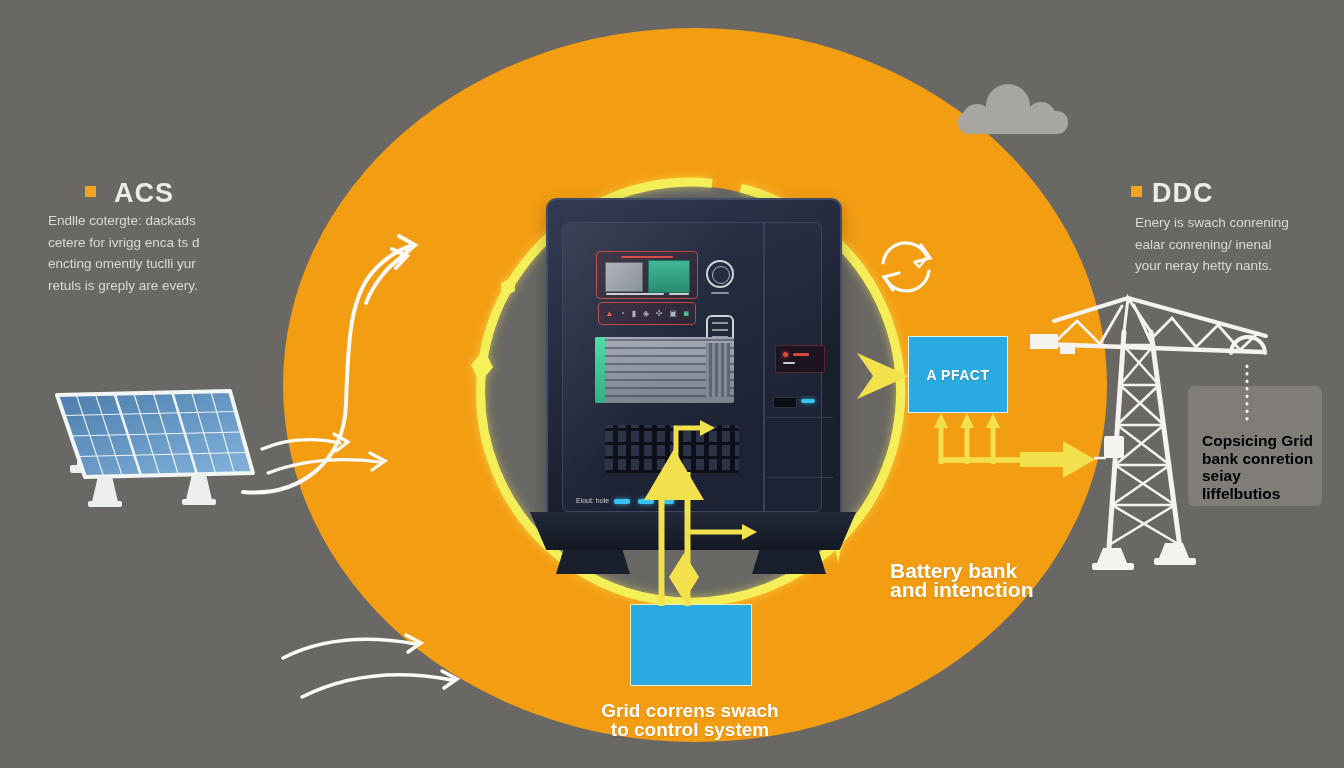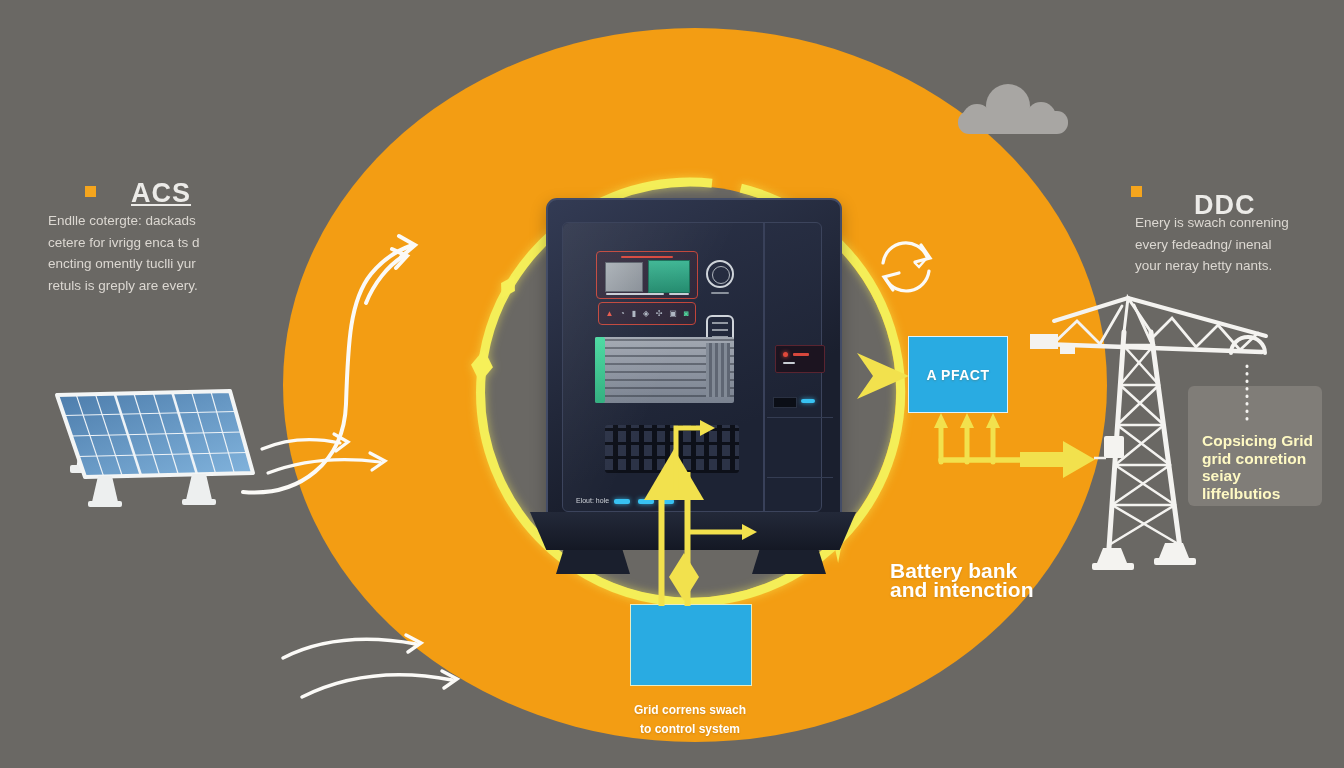--- a/index.html
+++ b/index.html
@@ -8,21 +8,21 @@
   .abs{position:absolute;}
   svg{position:absolute;left:0;top:0;pointer-events:none;}
   
   .note-title{font-size:27px;font-weight:bold;color:#ECEBE8;letter-spacing:1px;}
   .note-bullet{width:11px;height:11px;background:#F5A51D;}
   .note-body{font-size:13.5px;line-height:21.5px;color:#DCD8D2;}
   .white-label{color:#FFFFFF;font-weight:bold;text-shadow:0 1px 2px rgba(120,70,0,.25);}
   
   .cyan-box{background:#29ABE2;}
   
-  #grid-note{background:#807D78;border-radius:6px;color:#fef9c3;font-size:15.5px;
+  #grid-note{background:#807D78;border-radius:6px;color:#000000;font-size:15.5px;
              line-height:17.5px;font-weight:bold;}
   
   #cabinet{left:546px;top:198px;width:292px;height:322px;background:linear-gradient(150deg,#333b54,#1a1f2e 65%);
            border:2px solid #434c66;border-radius:11px;box-shadow:0 6px 16px rgba(0,0,0,.25);}
   #cab-inner{left:14px;top:22px;width:258px;height:288px;background:linear-gradient(160deg,#2b3248,#1d2334 70%);
              border:1.5px solid #3c445c;border-radius:6px;}
   #cab-glare{left:0;top:0;width:100%;height:100%;border-radius:6px;
              background:linear-gradient(115deg,rgba(255,255,255,.08),rgba(255,255,255,0) 45%);}
   .red-panel{border:1.5px solid #C2453A;border-radius:4px;background:rgba(120,30,35,.14);}
   .dash{background:#C8CDD4;border-radius:1px;}
@@ -36,21 +36,21 @@
   .icon-glyph{font-size:8px;line-height:1;color:#AEB6C2;}
   .foot{background:#1a1f2d;clip-path:polygon(10% 0,90% 0,100% 100%,0 100%);}
 </style>
 </head>
 <body>
 
 <div id="stage">
 
   <div id="grid-note" class="abs" style="left:1188px;top:386px;width:134px;height:120px;padding:46px 0 0 14px;box-sizing:border-box;z-index:1;">
     <div>Copsicing Grid</div>
-    <div>grid conretion</div>
+    <div>bank conretion</div>
     <div>seiay liffelbutios</div>
   </div>
 
   <svg width="1344" height="768" viewBox="0 0 1344 768" style="z-index:2;">
 
     <g>
       <ellipse cx="695" cy="385" rx="412" ry="357" fill="#F39D13"></ellipse>
     </g>
 
     <g stroke="#FBFAF7" stroke-width="3.5" fill="none" stroke-linecap="round">
@@ -255,39 +255,39 @@
       <polygon points="674,449 644,500 704,500" stroke="none"></polygon>
       <path d="M 676 492 L 676 428 L 700 428" fill="none" stroke-width="5"></path>
       <polygon points="700,420 715,428 700,436" stroke="none"></polygon>
       <line x1="687.5" y1="532" x2="742" y2="532" stroke-width="5"></line>
       <polygon points="742,524 757,532 742,540" stroke="none"></polygon>
       <polygon points="-15,0 0,-24 15,0 0,24" transform="translate(684,577)" stroke="none"></polygon>
     </g>
   </svg>
 
   <div class="abs note-bullet" style="left:85px;top:186px;z-index:5;"></div>
-  <div class="abs note-title" style="left:131px;top:178px;z-index:5;text-decoration:underline;">ACS</div>
+  <div class="abs note-title" style="left:114px;top:178px;z-index:5;">ACS</div>
   <div class="abs note-body" style="left:48px;top:210px;width:202px;text-align:left;z-index:5;">
     <div>Endlle cotergte: dackads</div>
     <div>cetere for ivrigg enca ts d</div>
     <div>encting omently tuclli yur</div>
     <div>retuls is greply are every.</div>
   </div>
 
   <div class="abs note-bullet" style="left:1131px;top:186px;z-index:5;"></div>
-  <div class="abs note-title" style="left:1152px;top:190px;z-index:5;margin-left:42px;">DDC</div>
+  <div class="abs note-title" style="left:1152px;top:178px;z-index:5;">DDC</div>
   <div class="abs note-body" style="left:1135px;top:212px;width:180px;text-align:left;z-index:5;">
     <div>Enery is swach conrening</div>
-    <div>every fedeadng/ inenal</div>
+    <div>ealar conrening/ inenal</div>
     <div>your neray hetty nants.</div>
   </div>
 
   <div class="abs white-label" style="left:890px;top:561px;font-size:21px;line-height:19px;z-index:5;">
     <div>Battery bank</div>
     <div>and intenction</div>
   </div>
 
-  <div class="abs white-label" style="left:590px;top:701px;width:200px;text-align:center;font-size:12px;line-height:19px;z-index:5;">
+  <div class="abs white-label" style="left:590px;top:701px;width:200px;text-align:center;font-size:19px;line-height:19px;z-index:5;">
     <div>Grid correns swach</div>
     <div>to control system</div>
   </div>
 
 </div>
 
 </body></html>

